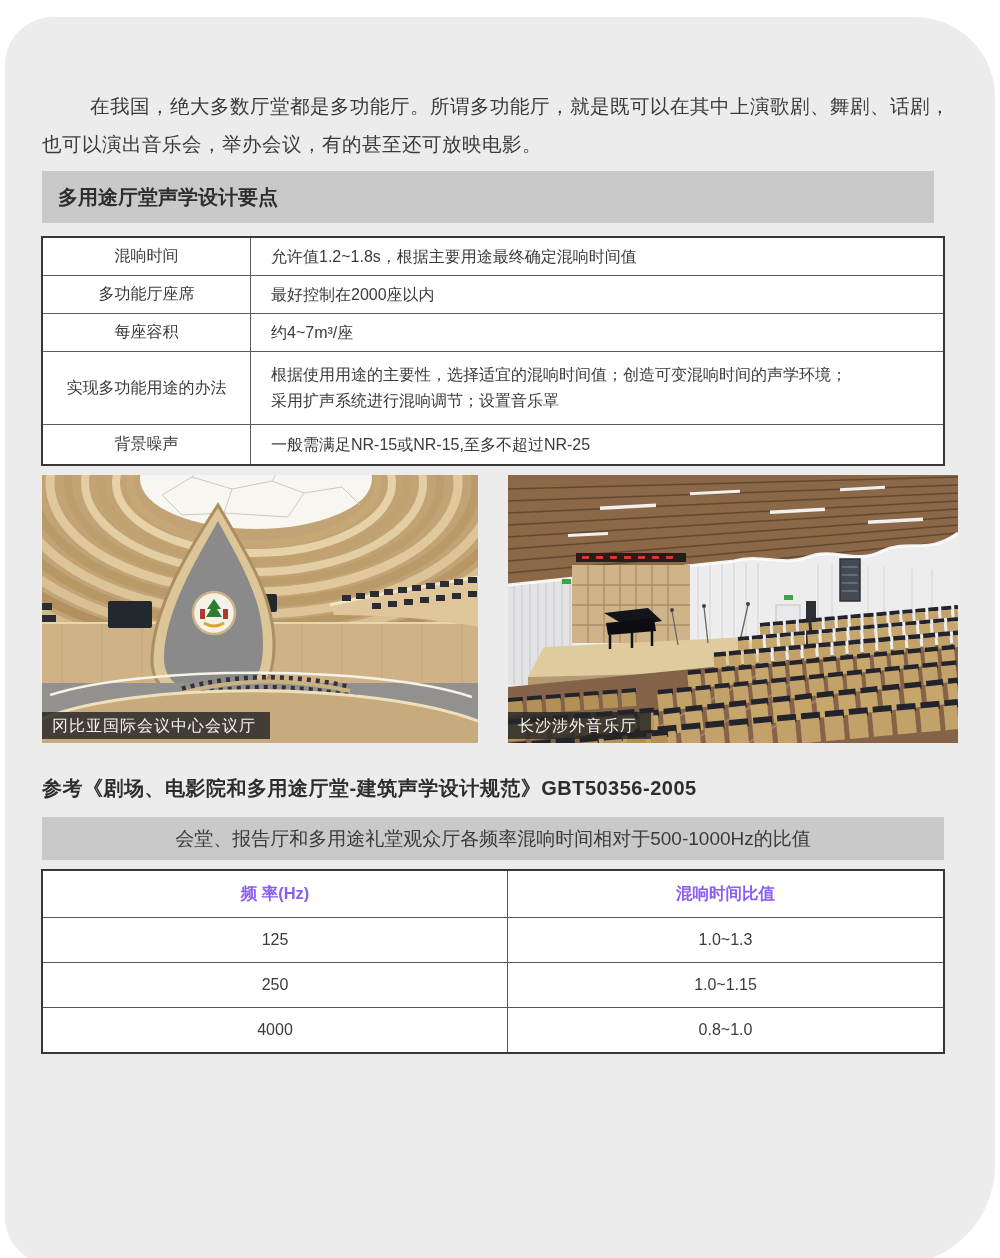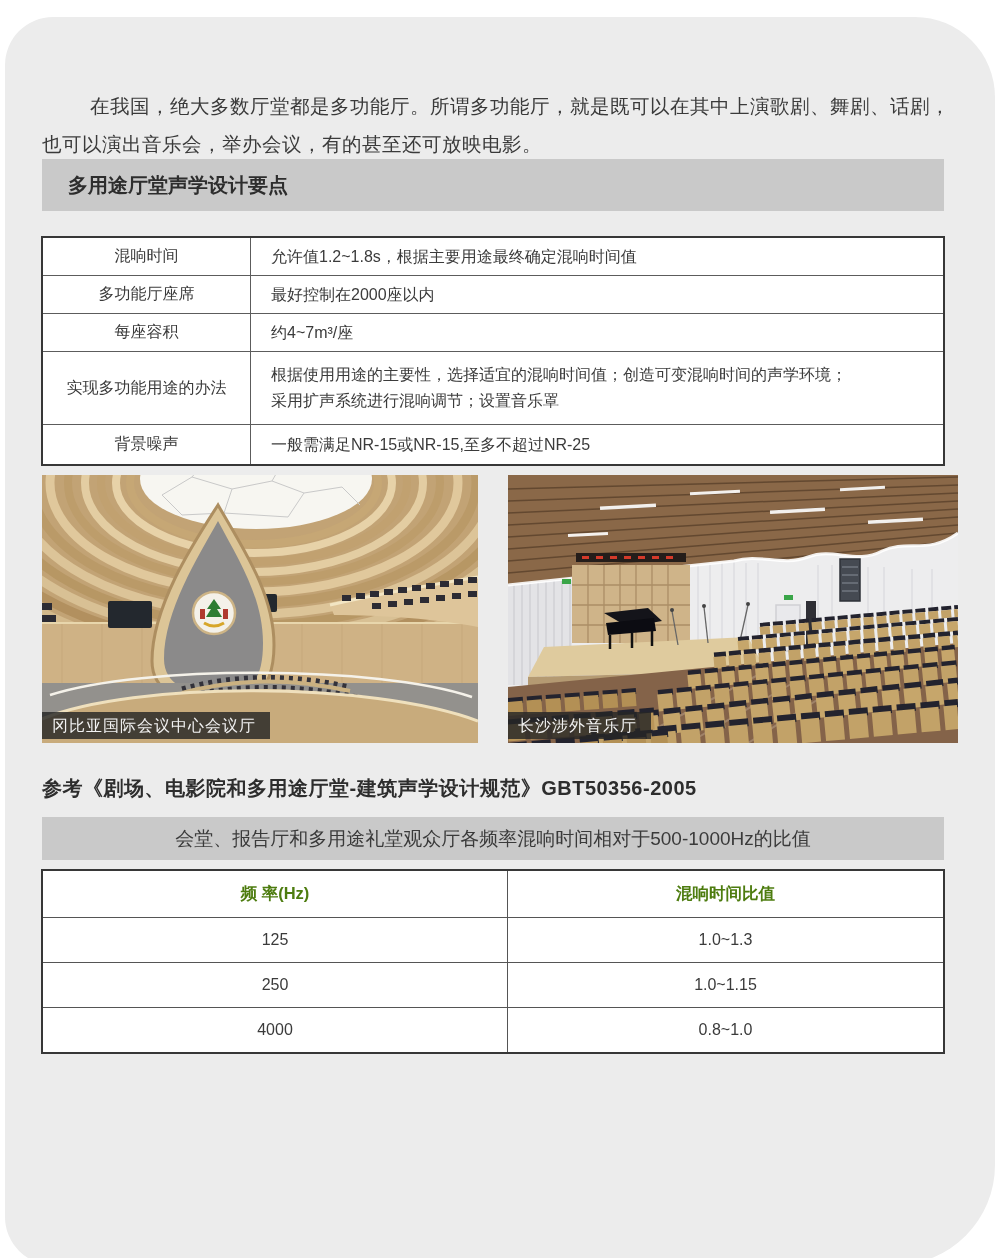--- a/index.html
+++ b/index.html
@@ -14,22 +14,22 @@
   }
   
   .abs{position:absolute;}
   .intro{
     left:37px;top:50px;width:918px;font-size:19.5px;line-height:38px;
     color:#3a3a3a;text-indent:48px;letter-spacing:.5px;
   }
   .graybar{
     left:37px;width:902px;background:#c9c9c9;color:#2d2d2d;
   }
-  .bar1{top:142px;height:52px;line-height:52px;font-size:20px;font-weight:bold;
-        padding-left:26px;width:876px;}
+  .bar1{top:154px;height:52px;line-height:52px;font-size:20px;font-weight:bold;
+        padding-left:16px;width:876px;}
   .bar2{top:800px;height:43px;line-height:43px;font-size:19px;text-align:center;color:#3a3a3a;}
   table{border-collapse:collapse;background:#ffffff;table-layout:fixed;}
   .tbl1{left:37px;top:220px;width:902px;}
   .tbl1 td{border:1.6px solid #5c5c5c;font-size:16px;color:#3b3b3b;vertical-align:middle;}
   .tbl1 .c1{width:205px;text-align:center;}
   .tbl1 .c2{padding-left:20px;padding-right:12px;white-space:pre-line;line-height:26px;}
   .tbl1 tr:nth-child(1) td,.tbl1 tr:nth-child(2) td,.tbl1 tr:nth-child(3) td{height:35px;}
   .tbl1 tr:nth-child(4) td{height:70px;}
   .tbl1 tr:nth-child(5) td{height:37px;}
   .tbl1,.tbl2{outline:2px solid #373737;outline-offset:-1px;}
@@ -42,21 +42,21 @@
     background:rgba(38,38,38,.82);color:#f2f2f2;font-size:16px;
     padding:0 14px 0 10px;letter-spacing:1px;
   }
   .reference{
     left:37px;top:758px;width:918px;font-size:20px;font-weight:bold;color:#2d2d2d;
     letter-spacing:.5px;
   }
   .tbl2{left:37px;top:853px;width:902px;}
   .tbl2 td,.tbl2 th{border:1.7px solid #555555;font-size:16px;color:#3b3b3b;
     text-align:center;vertical-align:middle;}
-  .tbl2 th{height:44px;font-size:16.5px;font-weight:bold;color:#4d7c0f;}
+  .tbl2 th{height:44px;font-size:16.5px;font-weight:bold;color:#8b5cf6;}
   .tbl2 td{height:42px;}
   .tbl2 .c1{width:462px;}
 </style>
 </head>
 <body>
 
 <div class="page">
 
   <p class="abs intro">在我国，绝大多数厅堂都是多功能厅。所谓多功能厅，就是既可以在其中上演歌剧、舞剧、话剧，也可以演出音乐会，举办会议，有的甚至还可放映电影。</p>
 

